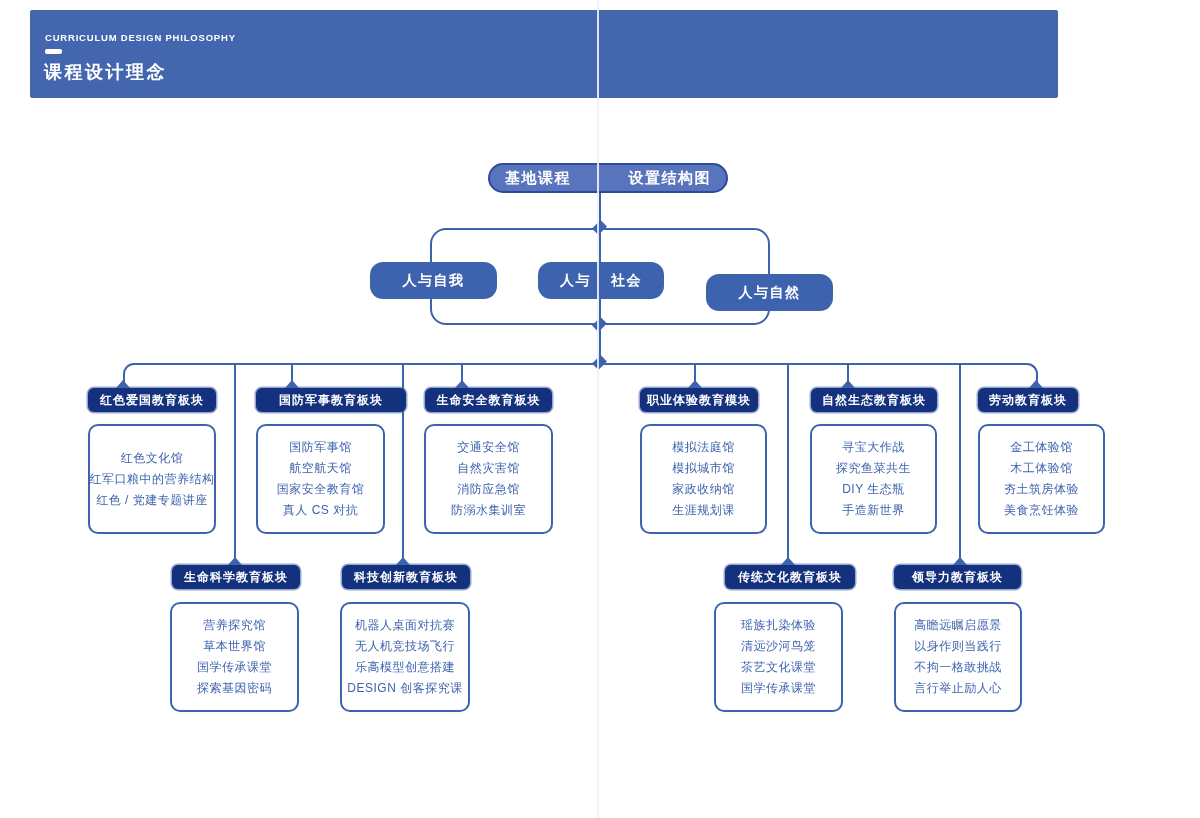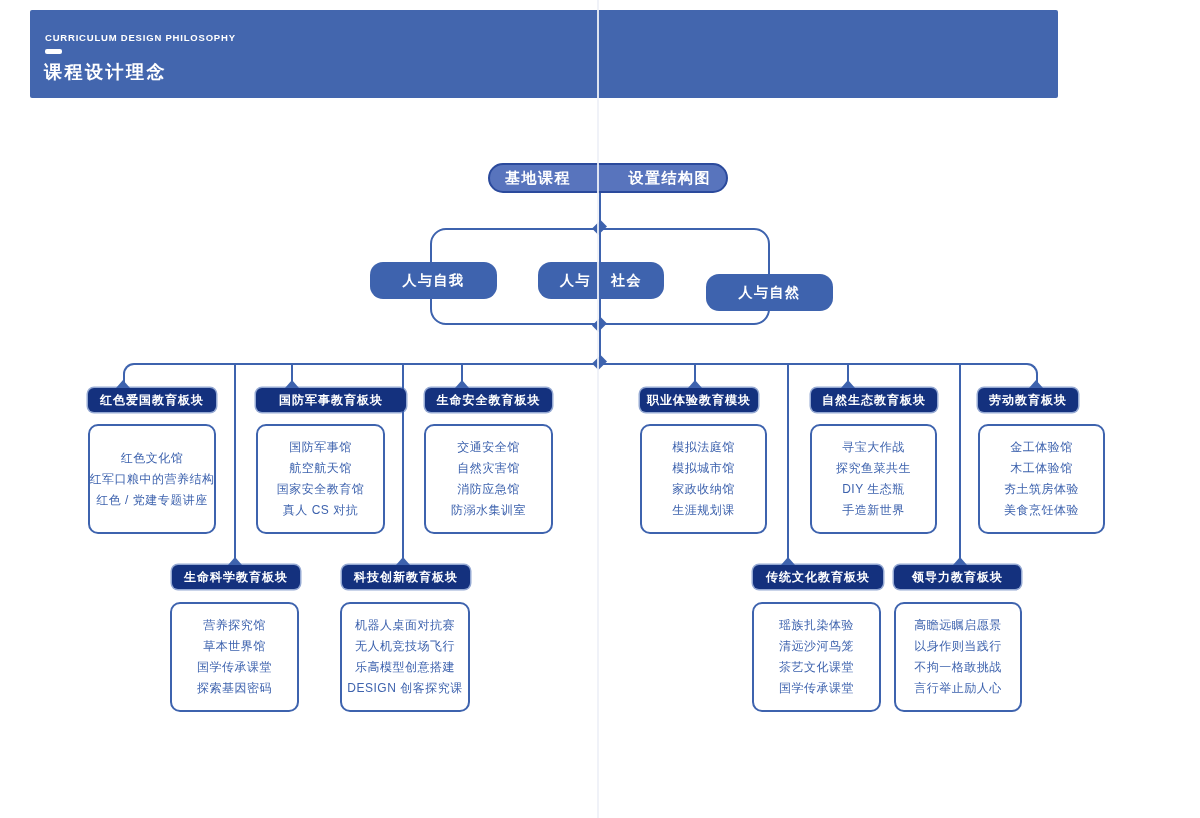--- a/index.html
+++ b/index.html
@@ -216,24 +216,24 @@
 <div class="abs mod-head r2-head" style="left:342px;width:128px;">
   <span>科技创新教育板块</span>
 </div>
 <div class="abs mod-body r2-body" style="left:340px;width:130px;">
   <div class="item">机器人桌面对抗赛</div>
   <div class="item">无人机竞技场飞行</div>
   <div class="item">乐高模型创意搭建</div>
   <div class="item">DESIGN 创客探究课</div>
 </div>
 
-<div class="abs mod-head r2-head" style="left:753px;width:130px;">
+<div class="abs mod-head r2-head" style="left:725px;width:130px;">
   <span>传统文化教育板块</span>
 </div>
-<div class="abs mod-body r2-body" style="left:752px;width:129px;text-align:center;">
+<div class="abs mod-body r2-body" style="left:714px;width:129px;text-align:center;">
   <div class="item">瑶族扎染体验</div>
   <div class="item">清远沙河鸟笼</div>
   <div class="item">茶艺文化课堂</div>
   <div class="item">国学传承课堂</div>
 </div>
 
 <div class="abs mod-head r2-head" style="left:894px;width:127px;">
   <span>领导力教育板块</span>
 </div>
 <div class="abs mod-body r2-body" style="left:894px;width:128px;">

